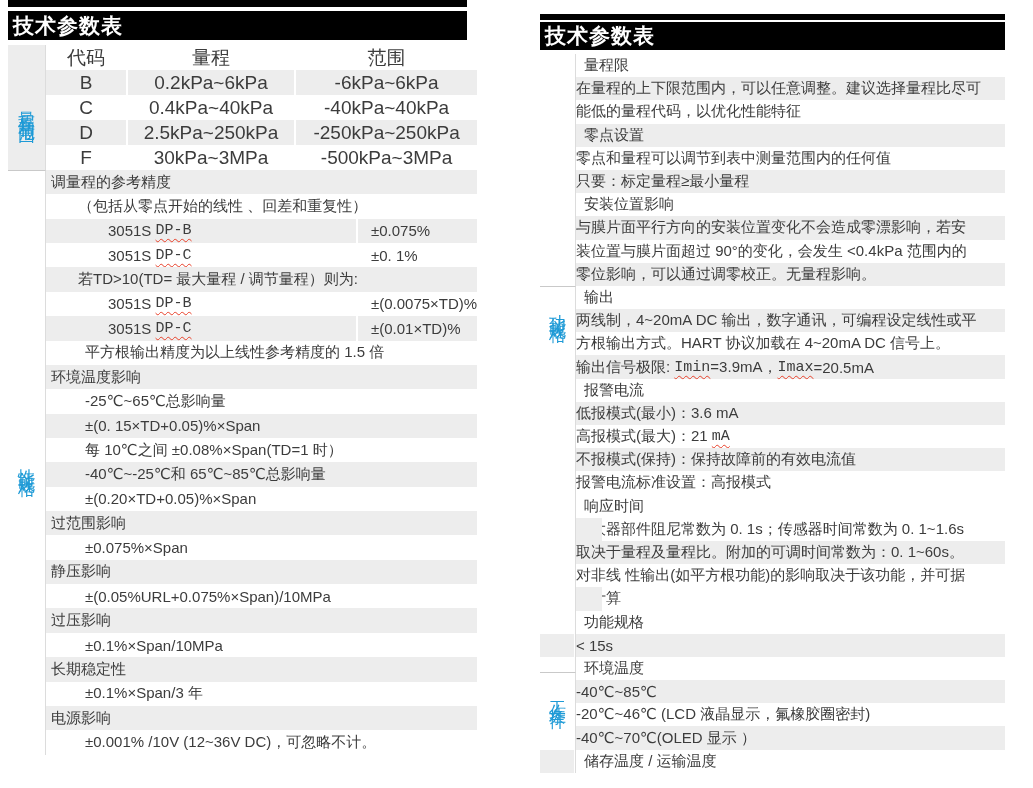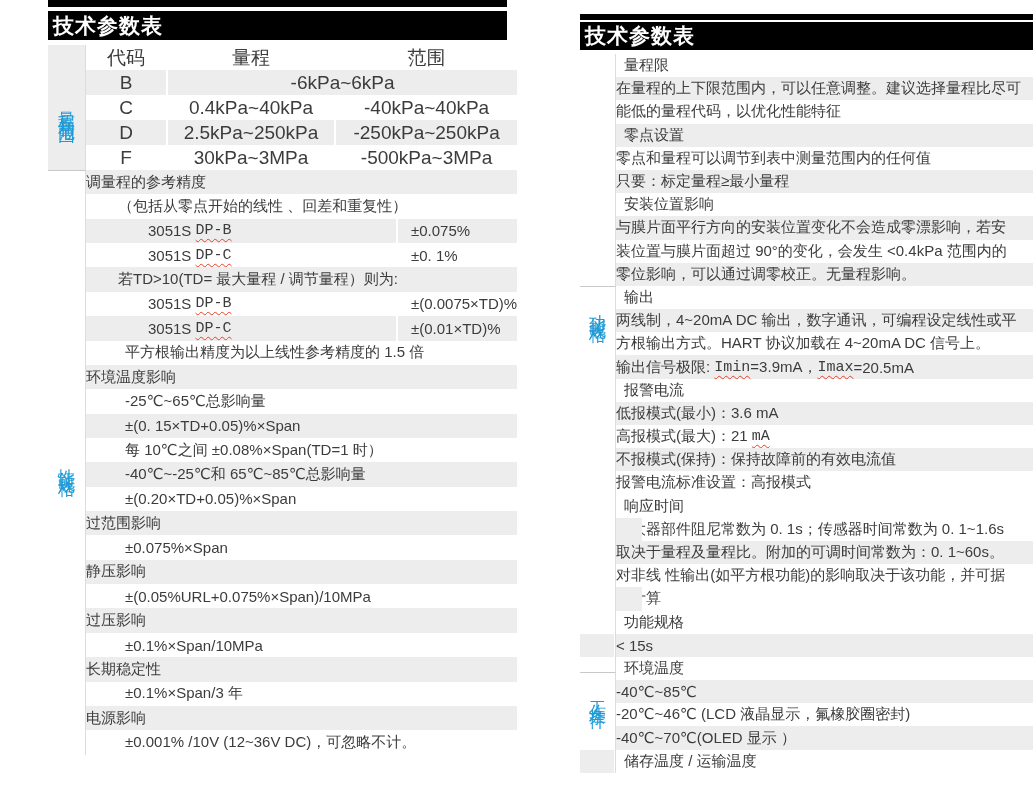--- a/index.html
+++ b/index.html
@@ -1,20 +1,20 @@
 <!DOCTYPE html>
 <html style="--hdrbg: #000000; --hdrtx: #ffffff; --accent: #1e9ad6; --shade: #ededed; --txt: #3c3c3c; --sqcol: #e8402a;"><head>
 <meta charset="utf-8">
 <style>
   html,body{margin:0;padding:0;background:#fff;}
   .canvas{
     position:relative;width:1033px;height:788px;background:#fff;overflow:hidden;
     font-family:"Liberation Sans","DejaVu Sans",sans-serif;color:var(--txt,#3c3c3c);
   }
-  .panel{position:absolute;top:0;margin-left:40px;}
+  .panel{position:absolute;top:0;}
   .panel.left{left:8px;width:459px;}
   .panel.right{left:540px;top:14px;width:465px;}
   .strip{background:var(--hdrbg,#000);}
   .left .strip{height:7px;margin-bottom:4px;}
   .right .strip{height:6px;margin-bottom:2px;}
   .phead{
     background:var(--hdrbg,#000);color:var(--hdrtx,#fff);font-weight:bold;
     font-size:21px;letter-spacing:1px;padding-left:5px;white-space:nowrap;
   }
   .left .phead{height:29px;line-height:29px;margin-bottom:5px;}
@@ -45,21 +45,21 @@
   .rc1{width:166px;margin-right:2px;}
   .rc2{flex:1;}
   .rrow.shaded .rcell{background:var(--shade,#ededed);}
   
   .srow{display:flex;align-items:stretch;position:relative;font-size:15px;}
   .srow.l{height:24.37px;}
   .srow.r{height:23.2px;}
   .srow.shaded{background:var(--shade,#ededed);}
   .srow.pair{background:transparent;}
   .srow .text{flex:1;display:flex;align-items:center;white-space:pre;}
-  .l .title{}
+  .l .title{padding-left:5px;}
   .l .item{padding-left:39px;}
   .l .item.半{padding-left:32px;}
   .r .title{padding-left:8px;}
   .r .item{}
   .plabel{width:248px;margin-right:2px;padding-left:62px;display:flex;align-items:center;white-space:pre;}
   .pvalue{flex:1;padding-left:13px;display:flex;align-items:center;white-space:pre;}
   .srow.pair.shaded{background:transparent;}
   .srow.pair.shaded .plabel,.srow.pair.shaded .pvalue{background:var(--shade,#ededed);}
   .lead{position:absolute;left:0;top:0;bottom:0;width:26px;background:var(--shade,#ededed);}
   .sq{
@@ -91,20 +91,21 @@
       </aside>
       <div class="content">
         <div id="range-table">
             <div class="rrow header">
               <div class="rcell rc0">代码</div>
               <div class="rcell rc1">量程</div>
               <div class="rcell rc2">范围</div>
             </div>
             <div class="rrow shaded">
               <div class="rcell rc0">B</div>
+              <div class="rcell rc1">0.2kPa~6kPa</div>
               <div class="rcell rc2">-6kPa~6kPa</div>
             </div>
             <div class="rrow">
               <div class="rcell rc0">C</div>
               <div class="rcell rc1">0.4kPa~40kPa</div>
               <div class="rcell rc2">-40kPa~40kPa</div>
             </div>
             <div class="rrow shaded">
               <div class="rcell rc0">D</div>
               <div class="rcell rc1">2.5kPa~250kPa</div>

